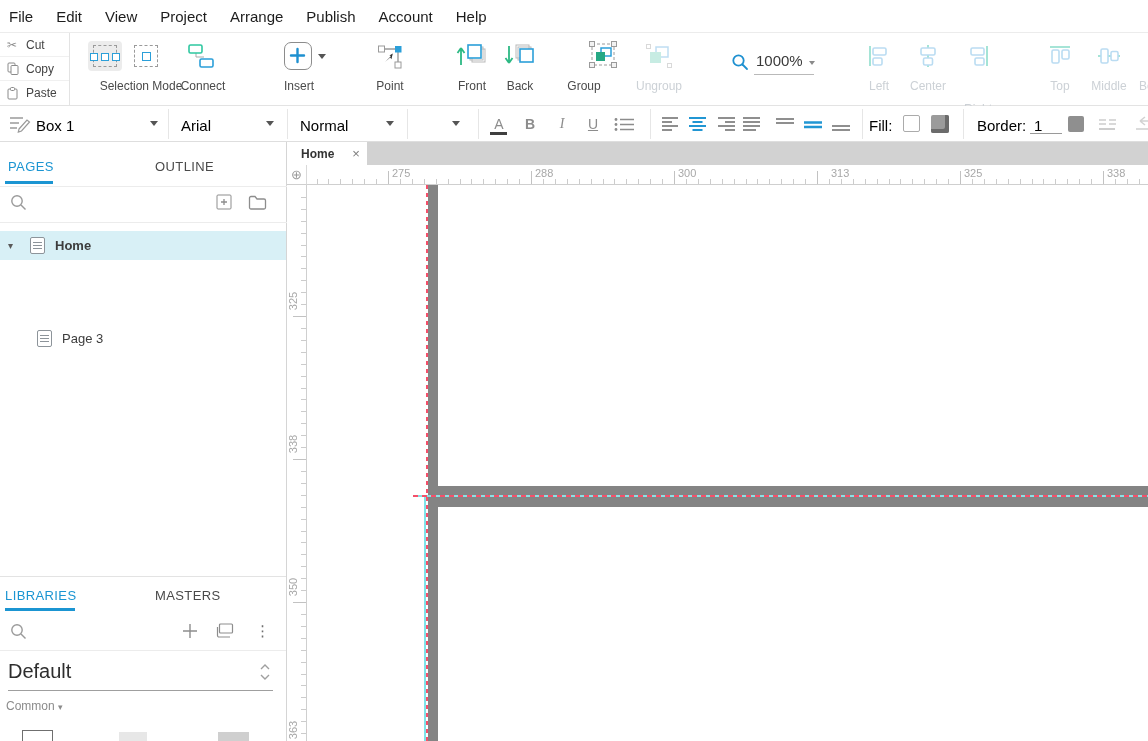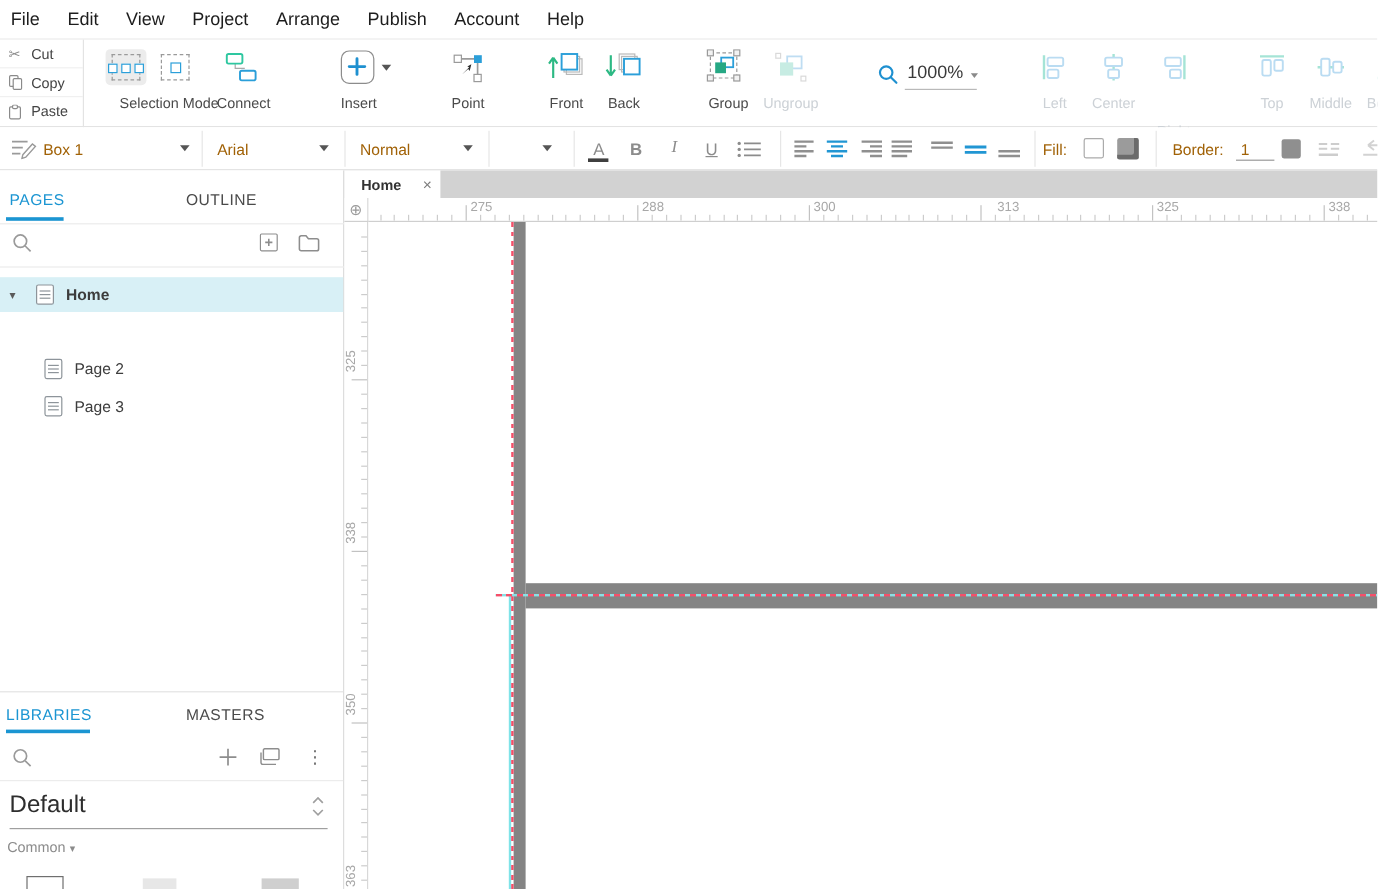--- a/index.html
+++ b/index.html
@@ -27,21 +27,21 @@
   .bluebox{border:1px solid #2b9fd9;background:#fff;box-sizing:border-box;position:absolute;}
   .caret{width:0;height:0;border-left:4px solid transparent;border-right:4px solid transparent;
          border-top:5px solid #555;position:absolute;}
   .caret.sm{border-left-width:3px;border-right-width:3px;border-top-width:4px;border-top-color:#8a8a8a;}
   .zoomval{font-size:15px;color:#3a3a3a;}
   .zoomline{height:1px;background:#b9b9b9;}
 
   
   .stylebar{left:0;top:106px;width:1148px;height:36px;background:#fff;border-bottom:1px solid #dedede;box-sizing:border-box;}
   .sdiv{position:absolute;top:3px;width:1px;height:30px;background:#e6e6e6;}
-  .sbtext{position:absolute;top:11px;font-size:13px;color:#a16207;white-space:nowrap;}
+  .sbtext{position:absolute;top:11px;font-size:15px;color:#000000;white-space:nowrap;}
   .fmt{position:absolute;top:8px;width:20px;height:20px;font-size:14px;color:#8c8c8c;text-align:center;line-height:20px;}
   .swatch{position:absolute;box-sizing:border-box;}
 
   
   .sidebar{left:0;top:142px;width:287px;height:599px;background:#fff;border-right:1px solid #d5d5d5;box-sizing:border-box;}
   .ptab{position:absolute;font-size:13px;letter-spacing:.4px;color:#4a4a4a;cursor:default;}
   .ptab.active{color:#1b95d2;}
   .tabline{position:absolute;height:3px;background:#1b95d2;}
   .hline{position:absolute;left:0;width:287px;height:1px;background:#ececec;}
   .treerow{position:absolute;left:0;width:286px;display:flex;align-items:center;font-size:13px;color:#3d3d3d;}
@@ -190,21 +190,21 @@
       <svg width="30" height="28" viewBox="0 0 30 28">
         <rect x="4" y="3" width="22" height="21" fill="none" stroke="#9a9a9a" stroke-dasharray="3 2"></rect>
         <rect x="1.5" y="0.5" width="5" height="5" fill="#f2f2f2" stroke="#9a9a9a"></rect>
         <rect x="23.5" y="0.5" width="5" height="5" fill="#f2f2f2" stroke="#9a9a9a"></rect>
         <rect x="1.5" y="21.5" width="5" height="5" fill="#f2f2f2" stroke="#9a9a9a"></rect>
         <rect x="23.5" y="21.5" width="5" height="5" fill="#f2f2f2" stroke="#9a9a9a"></rect>
         <rect x="13" y="7" width="10" height="8" fill="#fff" stroke="#2b9fd9" stroke-width="1.5"></rect>
         <rect x="8" y="11" width="9" height="9" fill="#26a884"></rect>
       </svg>
     </div>
-    <div class="tlabel" style="left:577px;width:60px;">Group</div>
+    <div class="tlabel" style="left:554px;width:60px;">Group</div>
 
     <div class="icx" style="left:644px;top:9px;width:30px;height:28px;opacity:.95;">
       <svg width="30" height="28" viewBox="0 0 30 28">
         <rect x="12" y="5" width="12" height="10" fill="#fff" stroke="#bcdcf2" stroke-width="1.5"></rect>
         <rect x="6" y="10" width="11" height="11" fill="#c5ebe2"></rect>
         <rect x="2.5" y="2.5" width="4" height="4" fill="#fff" stroke="#d7d7d7"></rect>
         <rect x="23.5" y="21.5" width="4" height="4" fill="#fff" stroke="#d7d7d7"></rect>
       </svg>
     </div>
     <div class="tlabel dis" style="left:623px;width:72px;">Ungroup</div>
@@ -394,28 +394,20 @@
     <div class="hline" style="top:80px;"></div>
 
     <div class="treerow" style="top:89px;height:29px;background:#d8f0f6;">
       <span class="expander" style="margin-left:8px;">▾</span>
       <span class="docicon" style="margin-left:10px;">
           <i style="top:4px;"></i>
           <i style="top:7px;"></i>
           <i style="top:10px;"></i>
         </span>
       <span style="margin-left:10px;font-weight:bold;">Home</span>
-    </div>
-    <div class="treerow" style="top:150px;height:31px;">
-      <span class="docicon" style="margin-left:37px;">
-          <i style="top:4px;"></i>
-          <i style="top:7px;"></i>
-          <i style="top:10px;"></i>
-        </span>
-      <span style="margin-left:10px;">Page 2</span>
     </div>
     <div class="treerow" style="top:181px;height:31px;">
       <span class="docicon" style="margin-left:37px;">
           <i style="top:4px;"></i>
           <i style="top:7px;"></i>
           <i style="top:10px;"></i>
         </span>
       <span style="margin-left:10px;">Page 3</span>
     </div>
 

